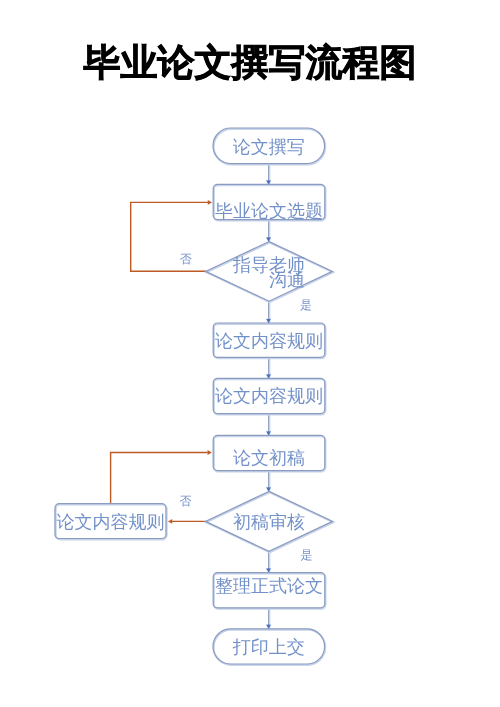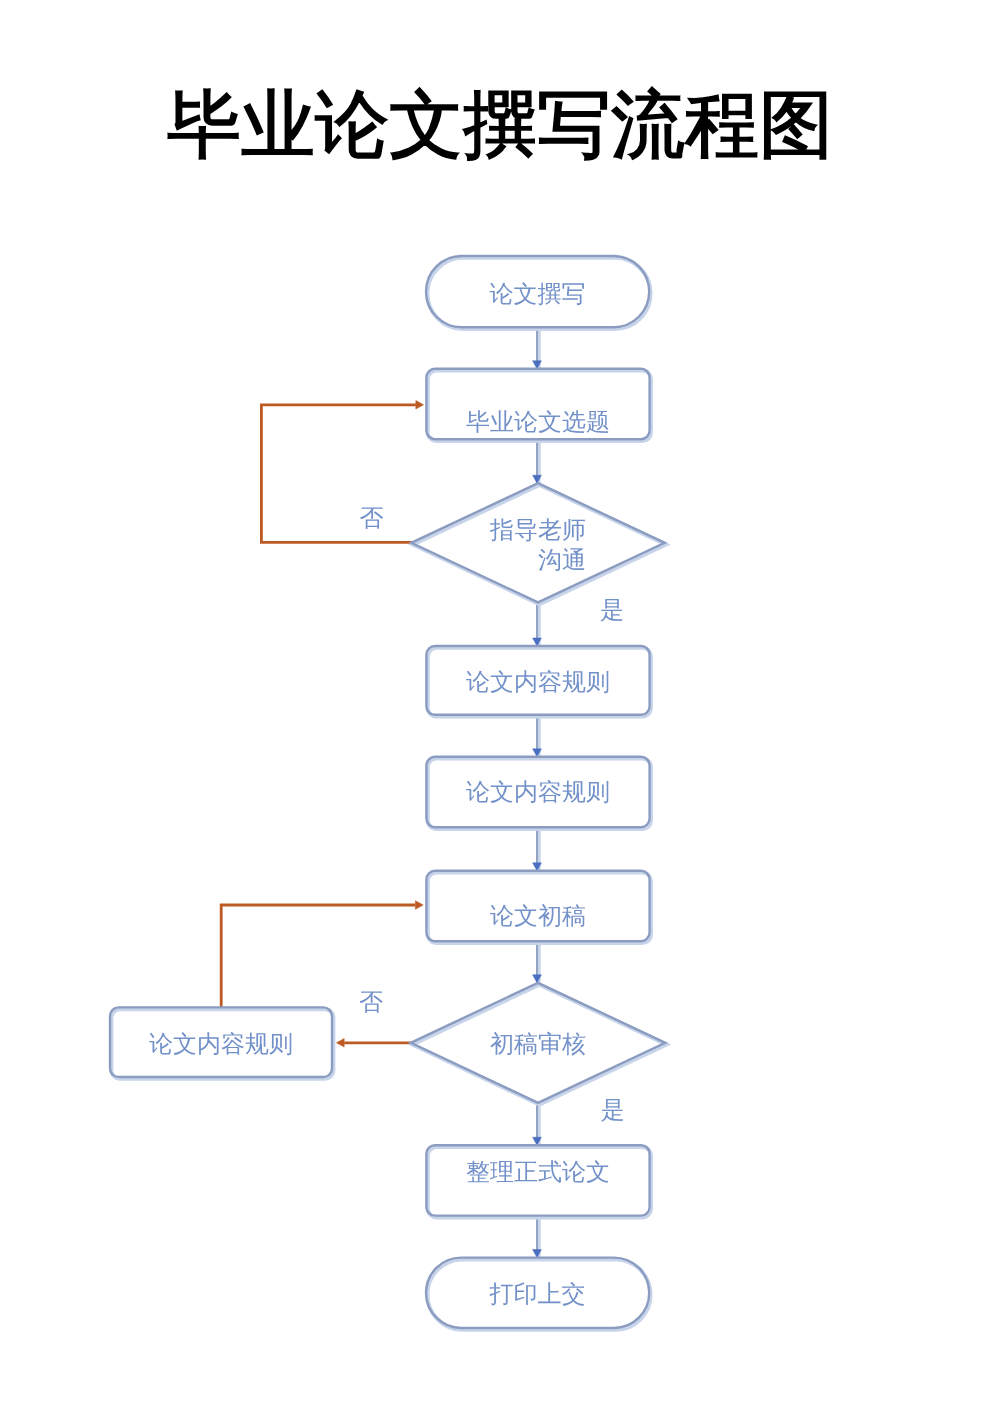--- a/index.html
+++ b/index.html
@@ -9,28 +9,28 @@
     --title-color:#000000;
     --node-text:#7391c9;
   }
   body{
     width:500px;height:707px;background:var(--bg);overflow:hidden;
     font-family:"Liberation Sans",sans-serif;
   }
   #stage{position:relative;width:500px;height:707px;background:var(--bg);}
   #title{
     position:absolute;left:0;top:44px;width:500px;transform:translateZ(0);
-    text-align:center;font-size:37px;font-weight:normal;color:var(--title-color);
+    text-align:center;font-size:37px;font-weight:bold;color:var(--title-color);
     line-height:37px;letter-spacing:0px;-webkit-text-stroke:0.85px currentColor;
   }
   #chart-svg{position:absolute;left:0;top:0;width:500px;height:707px;}
   #node-layer, #label-layer{position:absolute;left:0;top:0;width:500px;height:707px;transform:translateZ(0);}
   .node-label{
     position:absolute;display:flex;align-items:center;justify-content:center;
-    color:var(--node-text);font-size:12px;line-height:14.9px;text-align:center;
+    color:var(--node-text);font-size:18px;line-height:14.9px;text-align:center;
     padding-top:2.4px;box-sizing:border-box;
     white-space:pre-line;pointer-events:none;
   }
   .edge-label{
     position:absolute;color:var(--node-text);font-size:12px;line-height:12px;
     transform:translate(-50%,-50%);white-space:nowrap;
   }
 </style>
 </head>
 <body>

